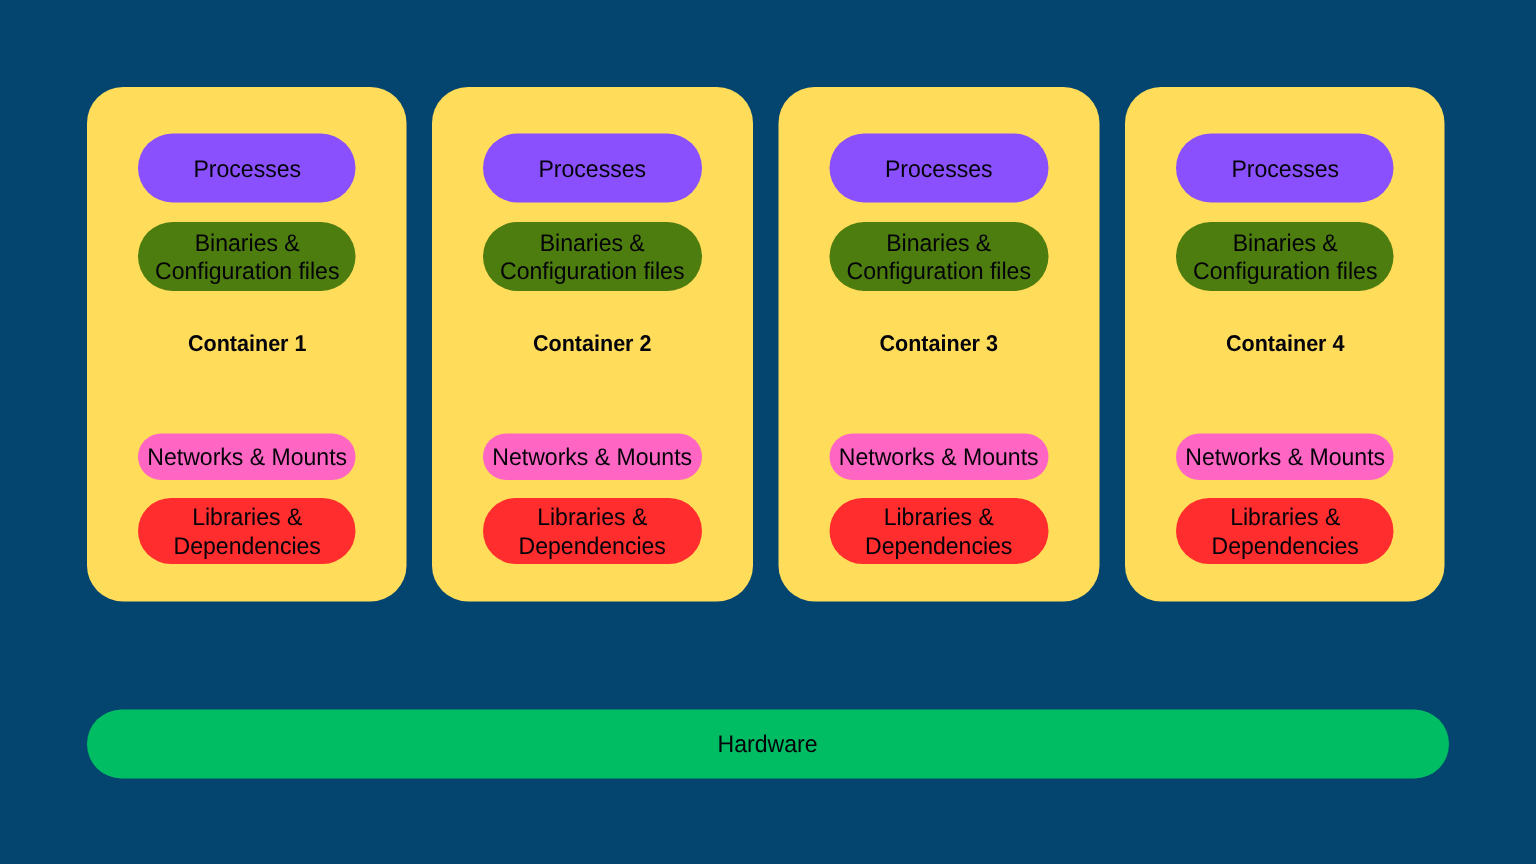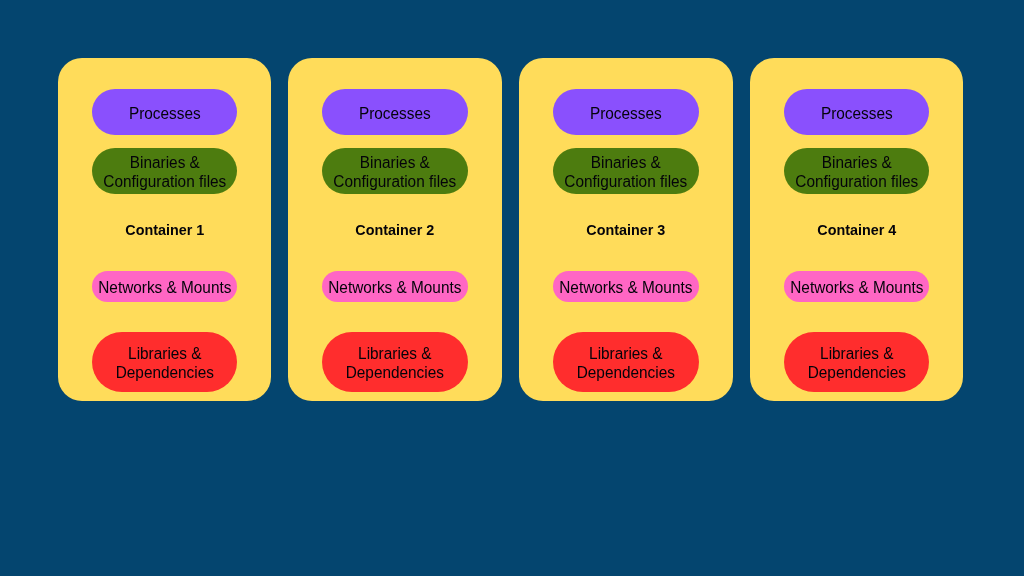--- a/index.html
+++ b/index.html
@@ -10,22 +10,22 @@
   .containers{position:absolute;left:57.8px;top:57.5px;width:905.6px;height:343.8px;display:flex;gap:17px;}
   .card{flex:1 1 0;background:#FFDC5A;border-radius:24px;position:relative;}
 
   .pill{position:absolute;left:34px;right:34px;border-radius:999px;}
   .pill .txt{position:absolute;left:-20px;right:-20px;top:0;bottom:0;
              display:flex;flex-direction:column;align-items:center;justify-content:center;
              text-align:center;white-space:nowrap;color:#04030A;font-size:16px;line-height:18.4px;
              transform:scaleX(0.96) translateY(2.2px);}
   .p-processes{top:31.7px;height:45.7px;background:#8A50FD;}
   .p-binaries{top:90.5px;height:45.8px;background:#4d7c0f;}
-  .p-networks{top:213px;height:31px;background:#FF66C4;}
-  .p-libraries{top:274.1px;height:60px;background:#FF2D2D;}
+  .p-networks{top:231px;height:31px;background:#FF66C4;}
+  .p-libraries{top:274.1px;height:44px;background:#FF2D2D;}
 
   .c-label{position:absolute;left:0;right:0;top:162.2px;height:20px;
            display:flex;align-items:center;justify-content:center;
            white-space:nowrap;font-weight:bold;font-size:15.2px;line-height:18px;color:#04030A;
            transform:scaleX(0.945);}
 
   .bar{position:absolute;left:58.2px;width:907.6px;height:46px;border-radius:999px;
        display:flex;align-items:center;justify-content:center;}
   .bar .txt{white-space:nowrap;color:#04030A;font-size:16px;line-height:18.4px;transform:scaleX(0.96) translateY(1.3px);}
   .bar-os{top:414.9px;height:45.6px;background:#7CD85C;}
@@ -140,13 +140,16 @@
         <div class="pill p-libraries">
           <div class="txt">
             <span>Libraries &amp;</span>
             <span>Dependencies</span>
           </div>
         </div>
       </div>
     </div>
 
 
+  <div class="bar bar-hw">
+    <span class="txt">Hardware</span>
+  </div>
 </div>
 
 </body></html>

